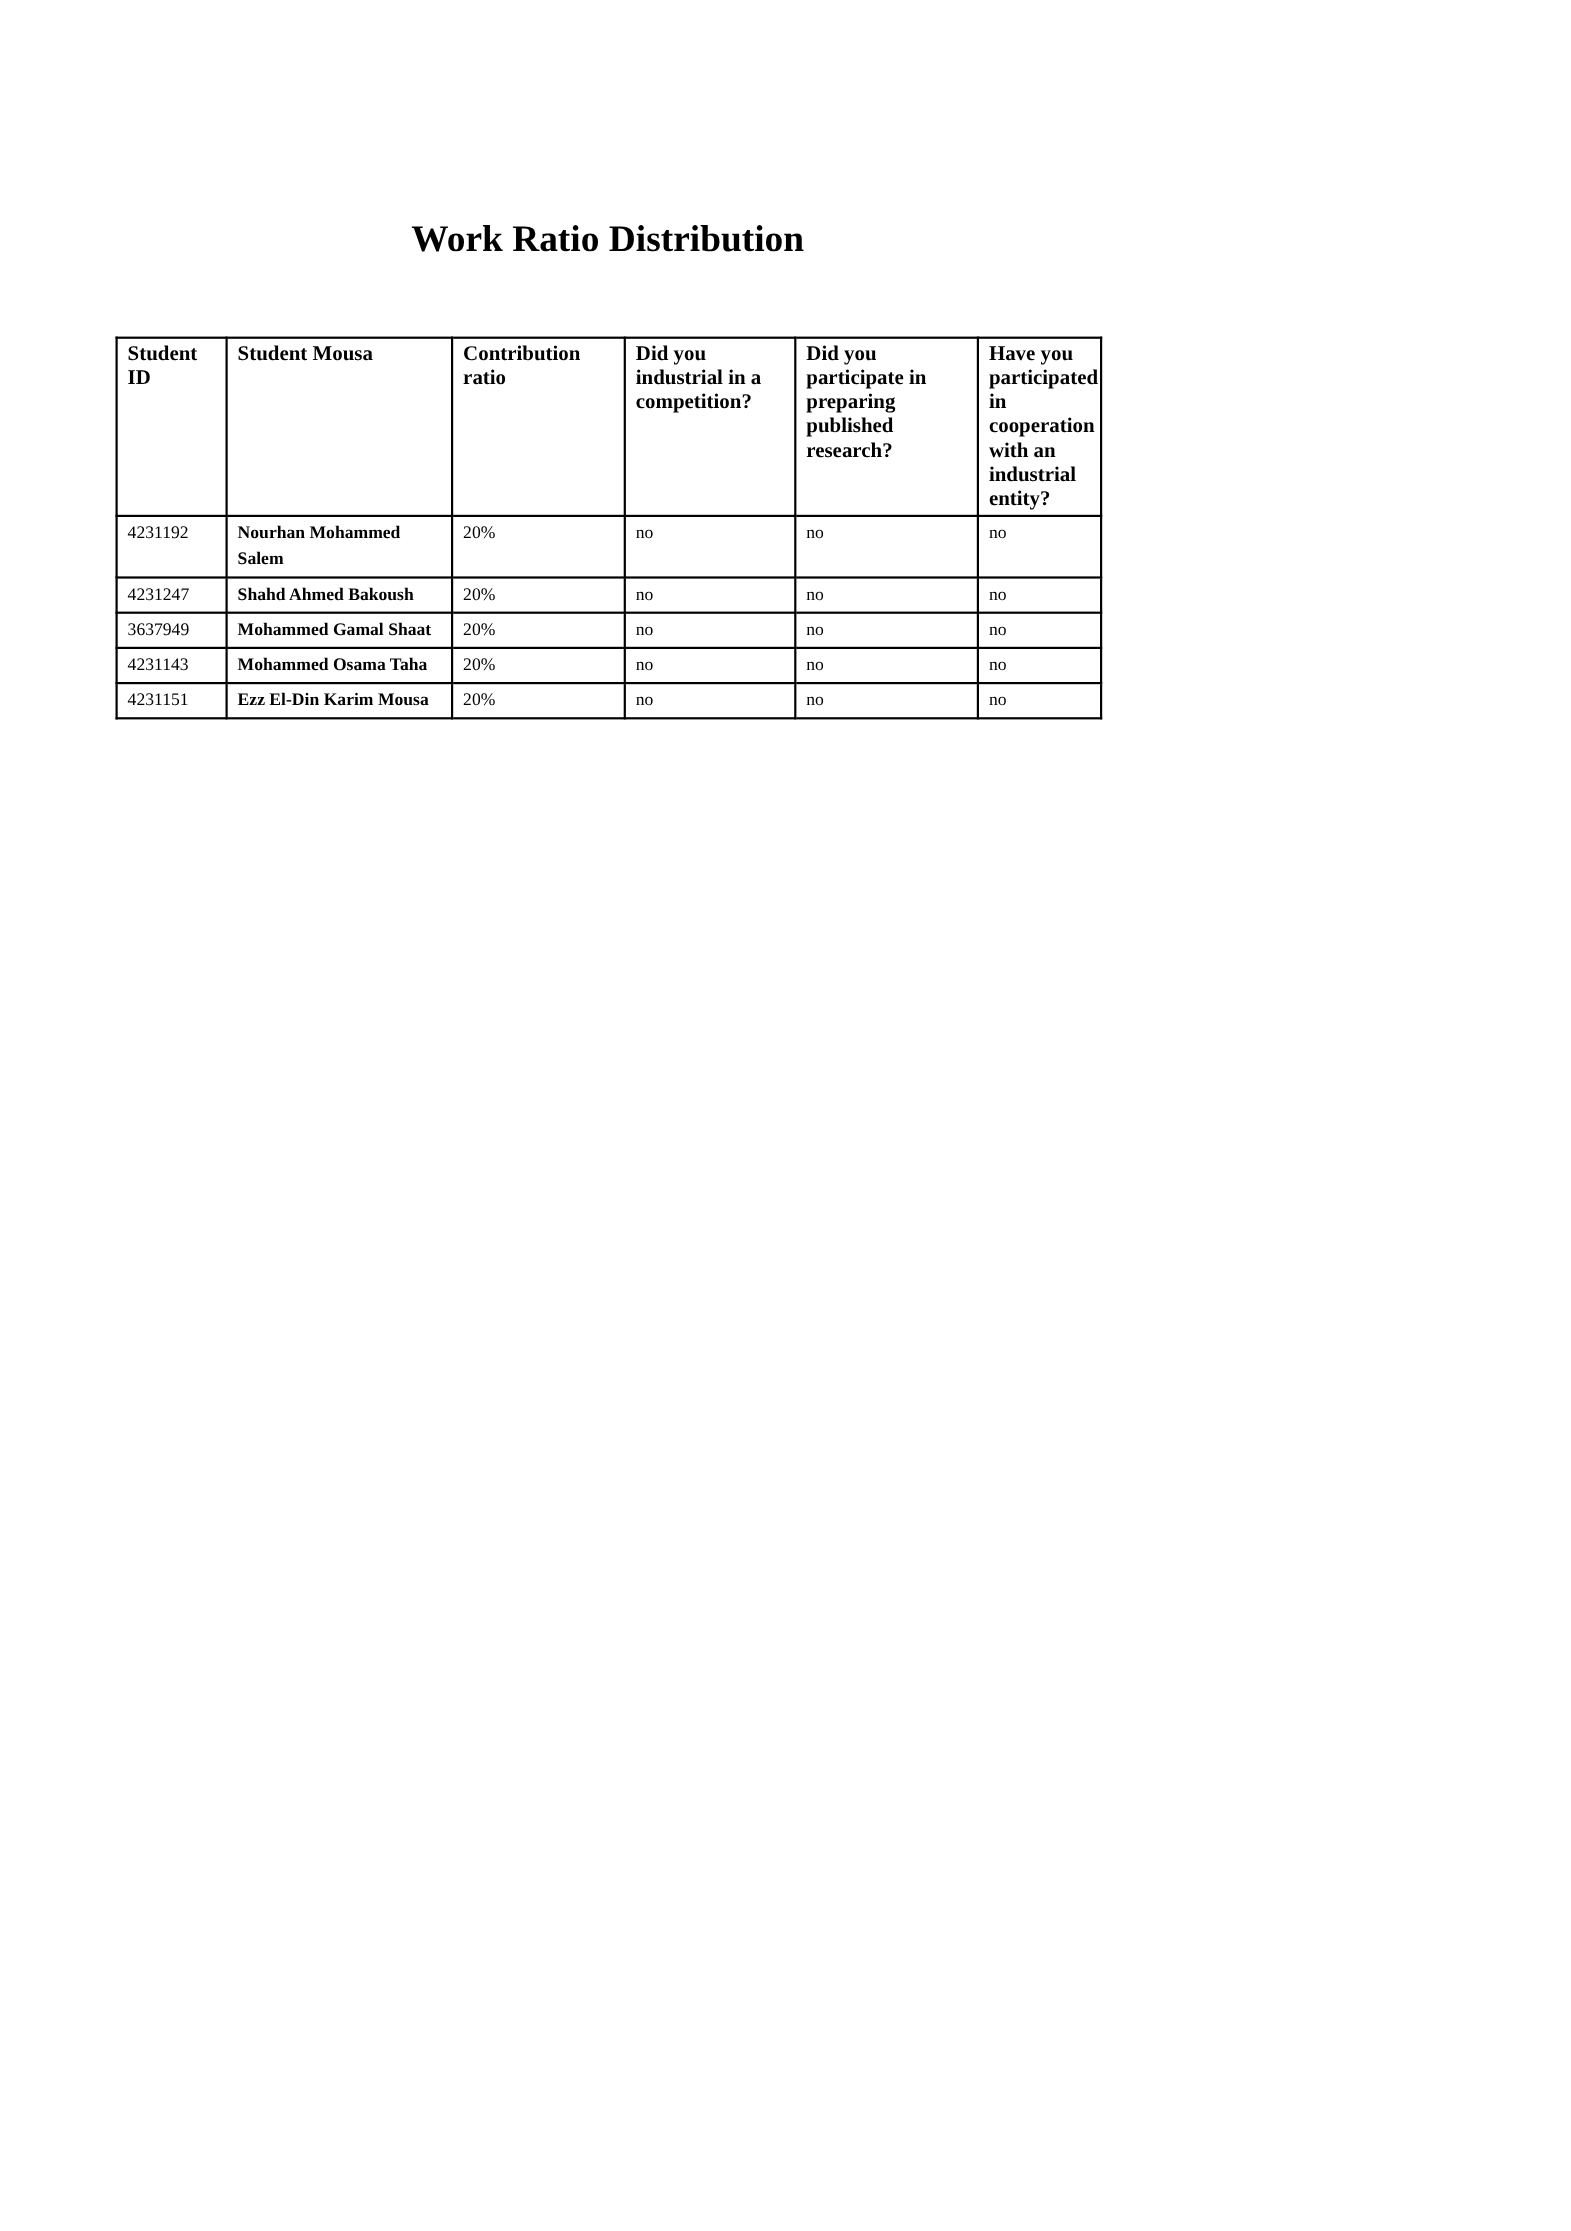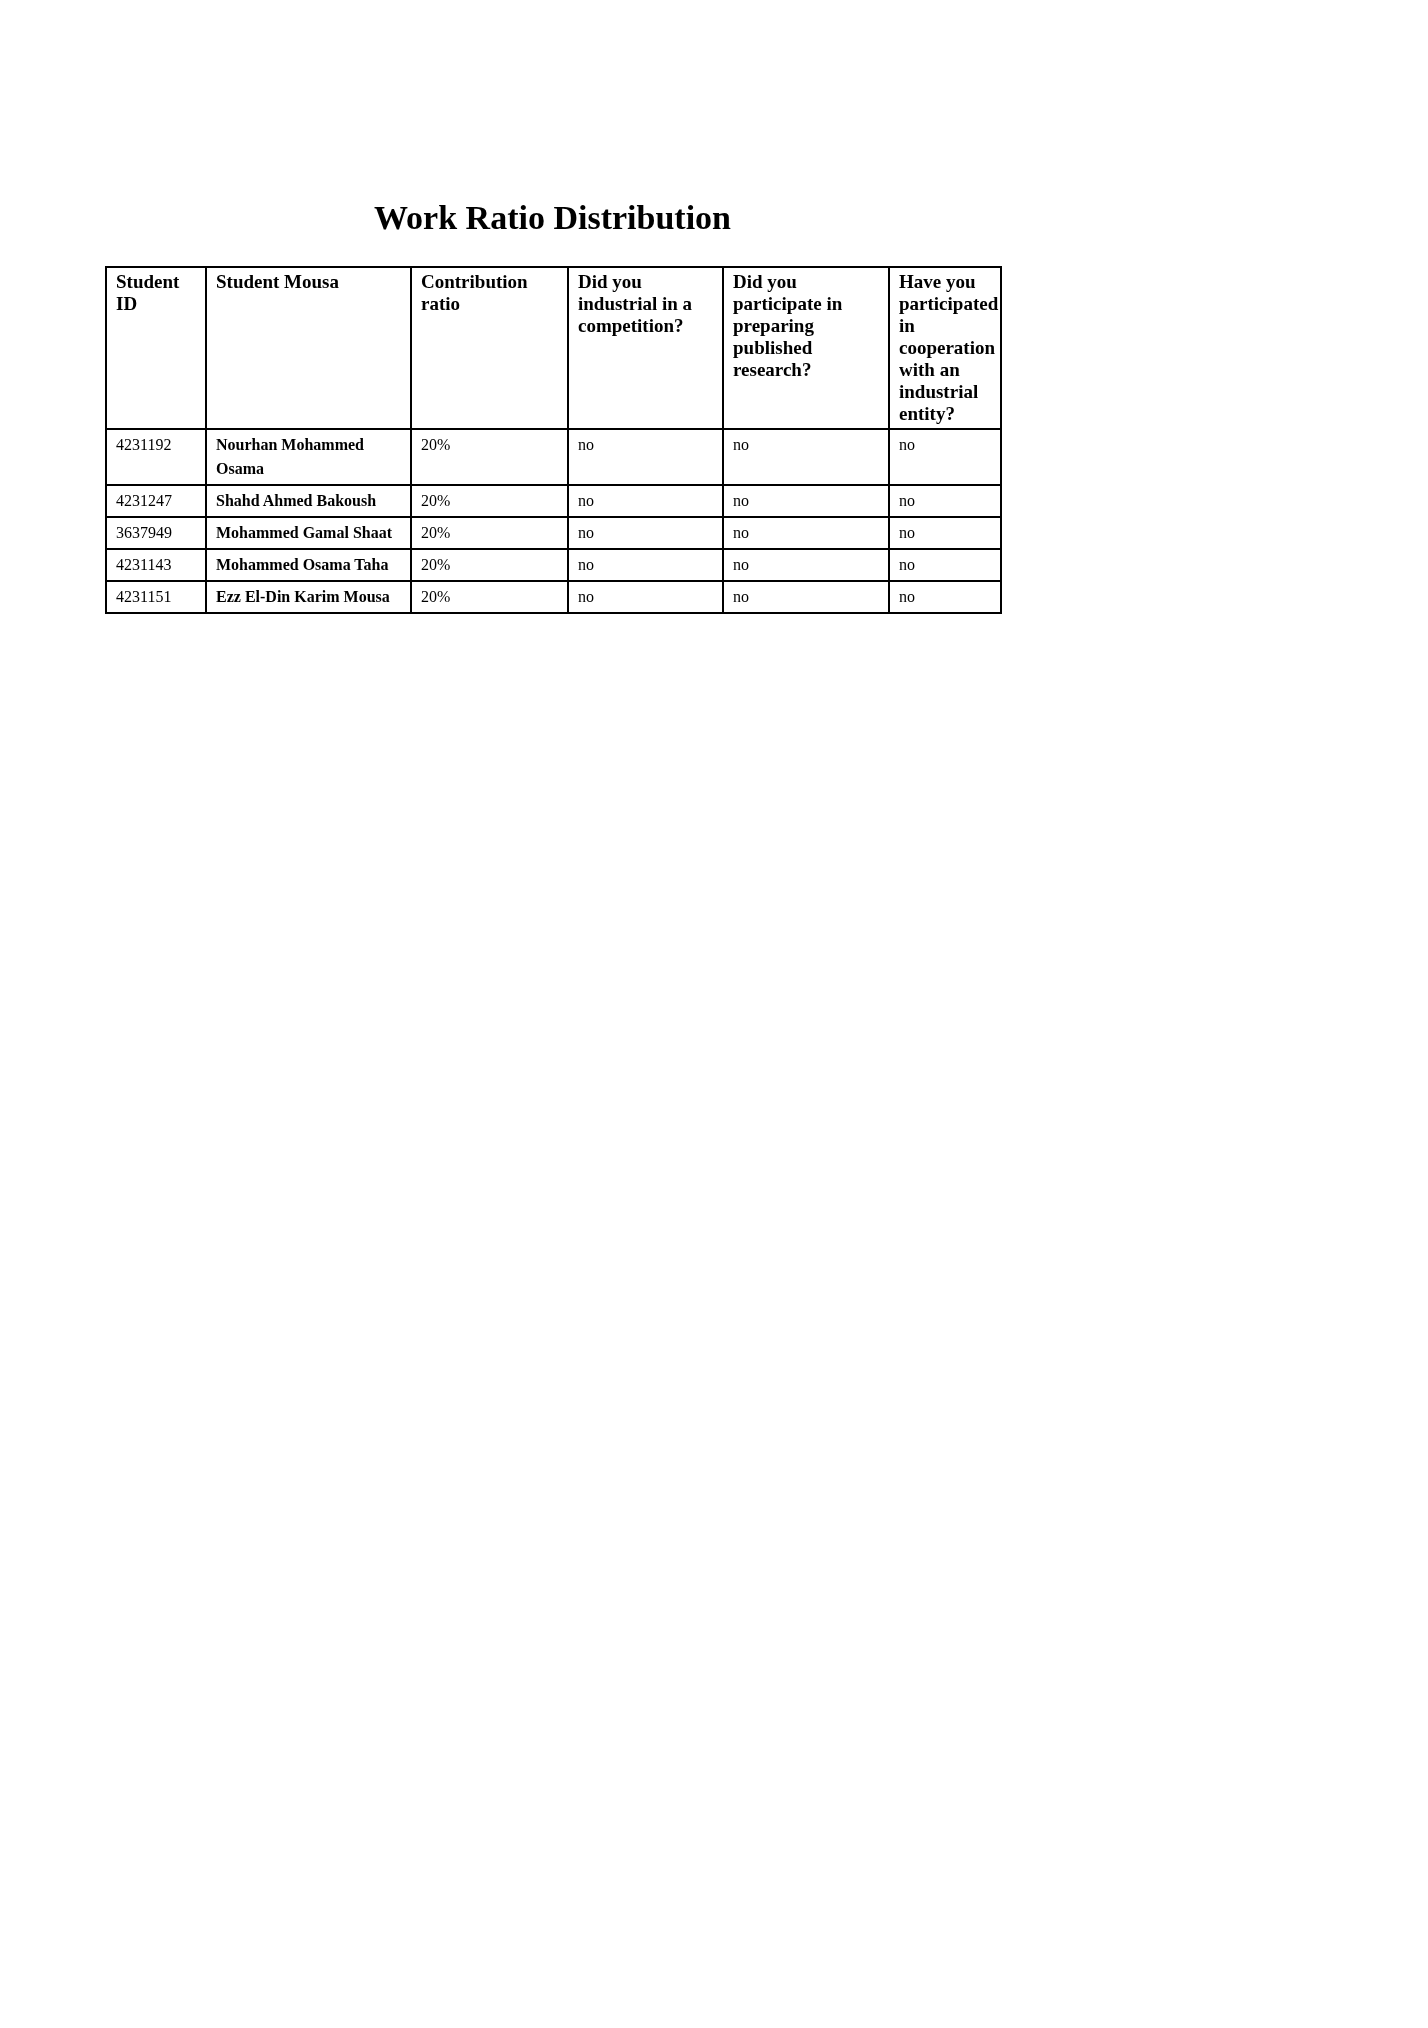--- a/index.html
+++ b/index.html
@@ -25,21 +25,21 @@
   }
   .doc-title {
     margin-top: 198px;
     margin-bottom: 0;
     text-align: center;
     font-size: 34px;
     font-weight: bold;
     line-height: 40px;
   }
   table.work-table {
-    margin-top: 28px;
+    margin-top: 68px;
     width: 895px;
     border-collapse: collapse;
     table-layout: fixed;
   }
   .work-table th,
   .work-table td {
     border: 2px solid #000000;
     vertical-align: top;
     text-align: left;
     padding: 3px 9px;
@@ -87,21 +87,21 @@
             <th>Student Mousa</th>
             <th>Contribution ratio</th>
             <th>Did you industrial in a competition?</th>
             <th>Did you participate in preparing published research?</th>
             <th>Have you participated in cooperation with an industrial entity?</th>
           </tr>
       </thead>
       <tbody>
           <tr>
             <td class="cell-id">4231192</td>
-            <td class="cell-name">Nourhan Mohammed Osama</td>
+            <td class="cell-name">Nourhan Mohammed Salem</td>
             <td class="cell-ratio">20%</td>
             <td class="cell-competition">no</td>
             <td class="cell-research">no</td>
             <td class="cell-industry">no</td>
           </tr>
           <tr>
             <td class="cell-id">4231247</td>
             <td class="cell-name">Shahd Ahmed Bakoush</td>
             <td class="cell-ratio">20%</td>
             <td class="cell-competition">no</td>

